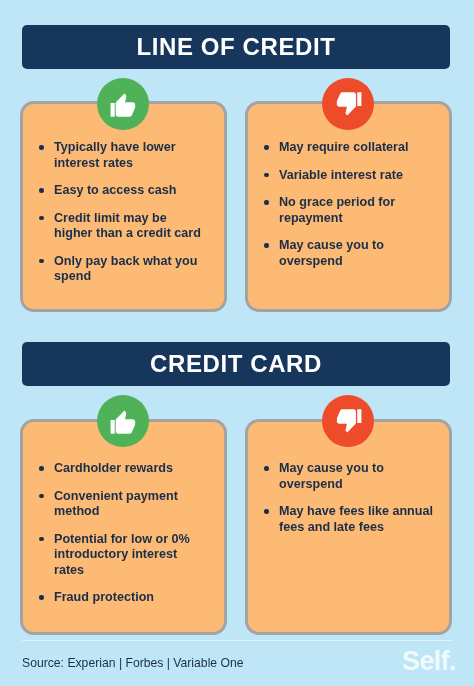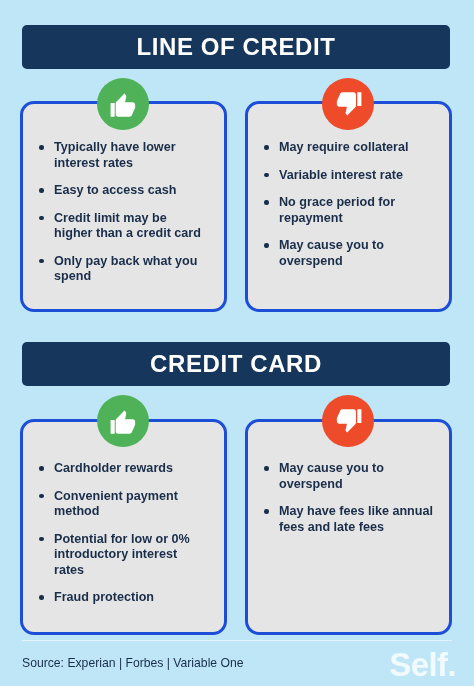--- a/index.html
+++ b/index.html
@@ -20,22 +20,22 @@
     background:#16365c; border-radius:5px;
     display:flex; align-items:center; justify-content:center;
   }
   .hdr-text {
     color:#ffffff; font-size:24px; font-weight:bold;
     letter-spacing:0.6px; line-height:1;
   }
 
   
   .card {
-    position:absolute; background:#e5e5e5;
-    border:3px solid #1d4ed8; border-radius:14px;
+    position:absolute; background:#fdba74;
+    border:3px solid #a3a3a3; border-radius:14px;
   }
   .card.left  { left:20px;  width:207px; }
   .card.right { left:245px; width:207px; }
 
   
   .badge {
     position:absolute; width:52px; height:52px; border-radius:50%;
     display:flex; align-items:center; justify-content:center; z-index:5;
   }
   .badge.up   { background:#4fb259; }
@@ -67,21 +67,21 @@
     position:absolute; left:22px; top:0; width:430px; height:1px;
     background:rgba(255,255,255,0.55);
   }
   .source {
     position:absolute; left:22px; top:16px;
     font-size:12.2px; color:#1a2e4a; white-space:nowrap;
   }
   .source .lbl { font-weight:normal; }
   .logo {
     position:absolute; right:18px; top:8px;
-    font-size:33px; font-weight:bold; letter-spacing:-0.6px;
+    font-size:27px; font-weight:bold; letter-spacing:-0.6px;
     color:rgba(255,255,255,0.78); line-height:1;
   }
 </style>
 </head>
 <body>
 
 <div class="page">
 
   <div class="section" style="top:0;">
 

